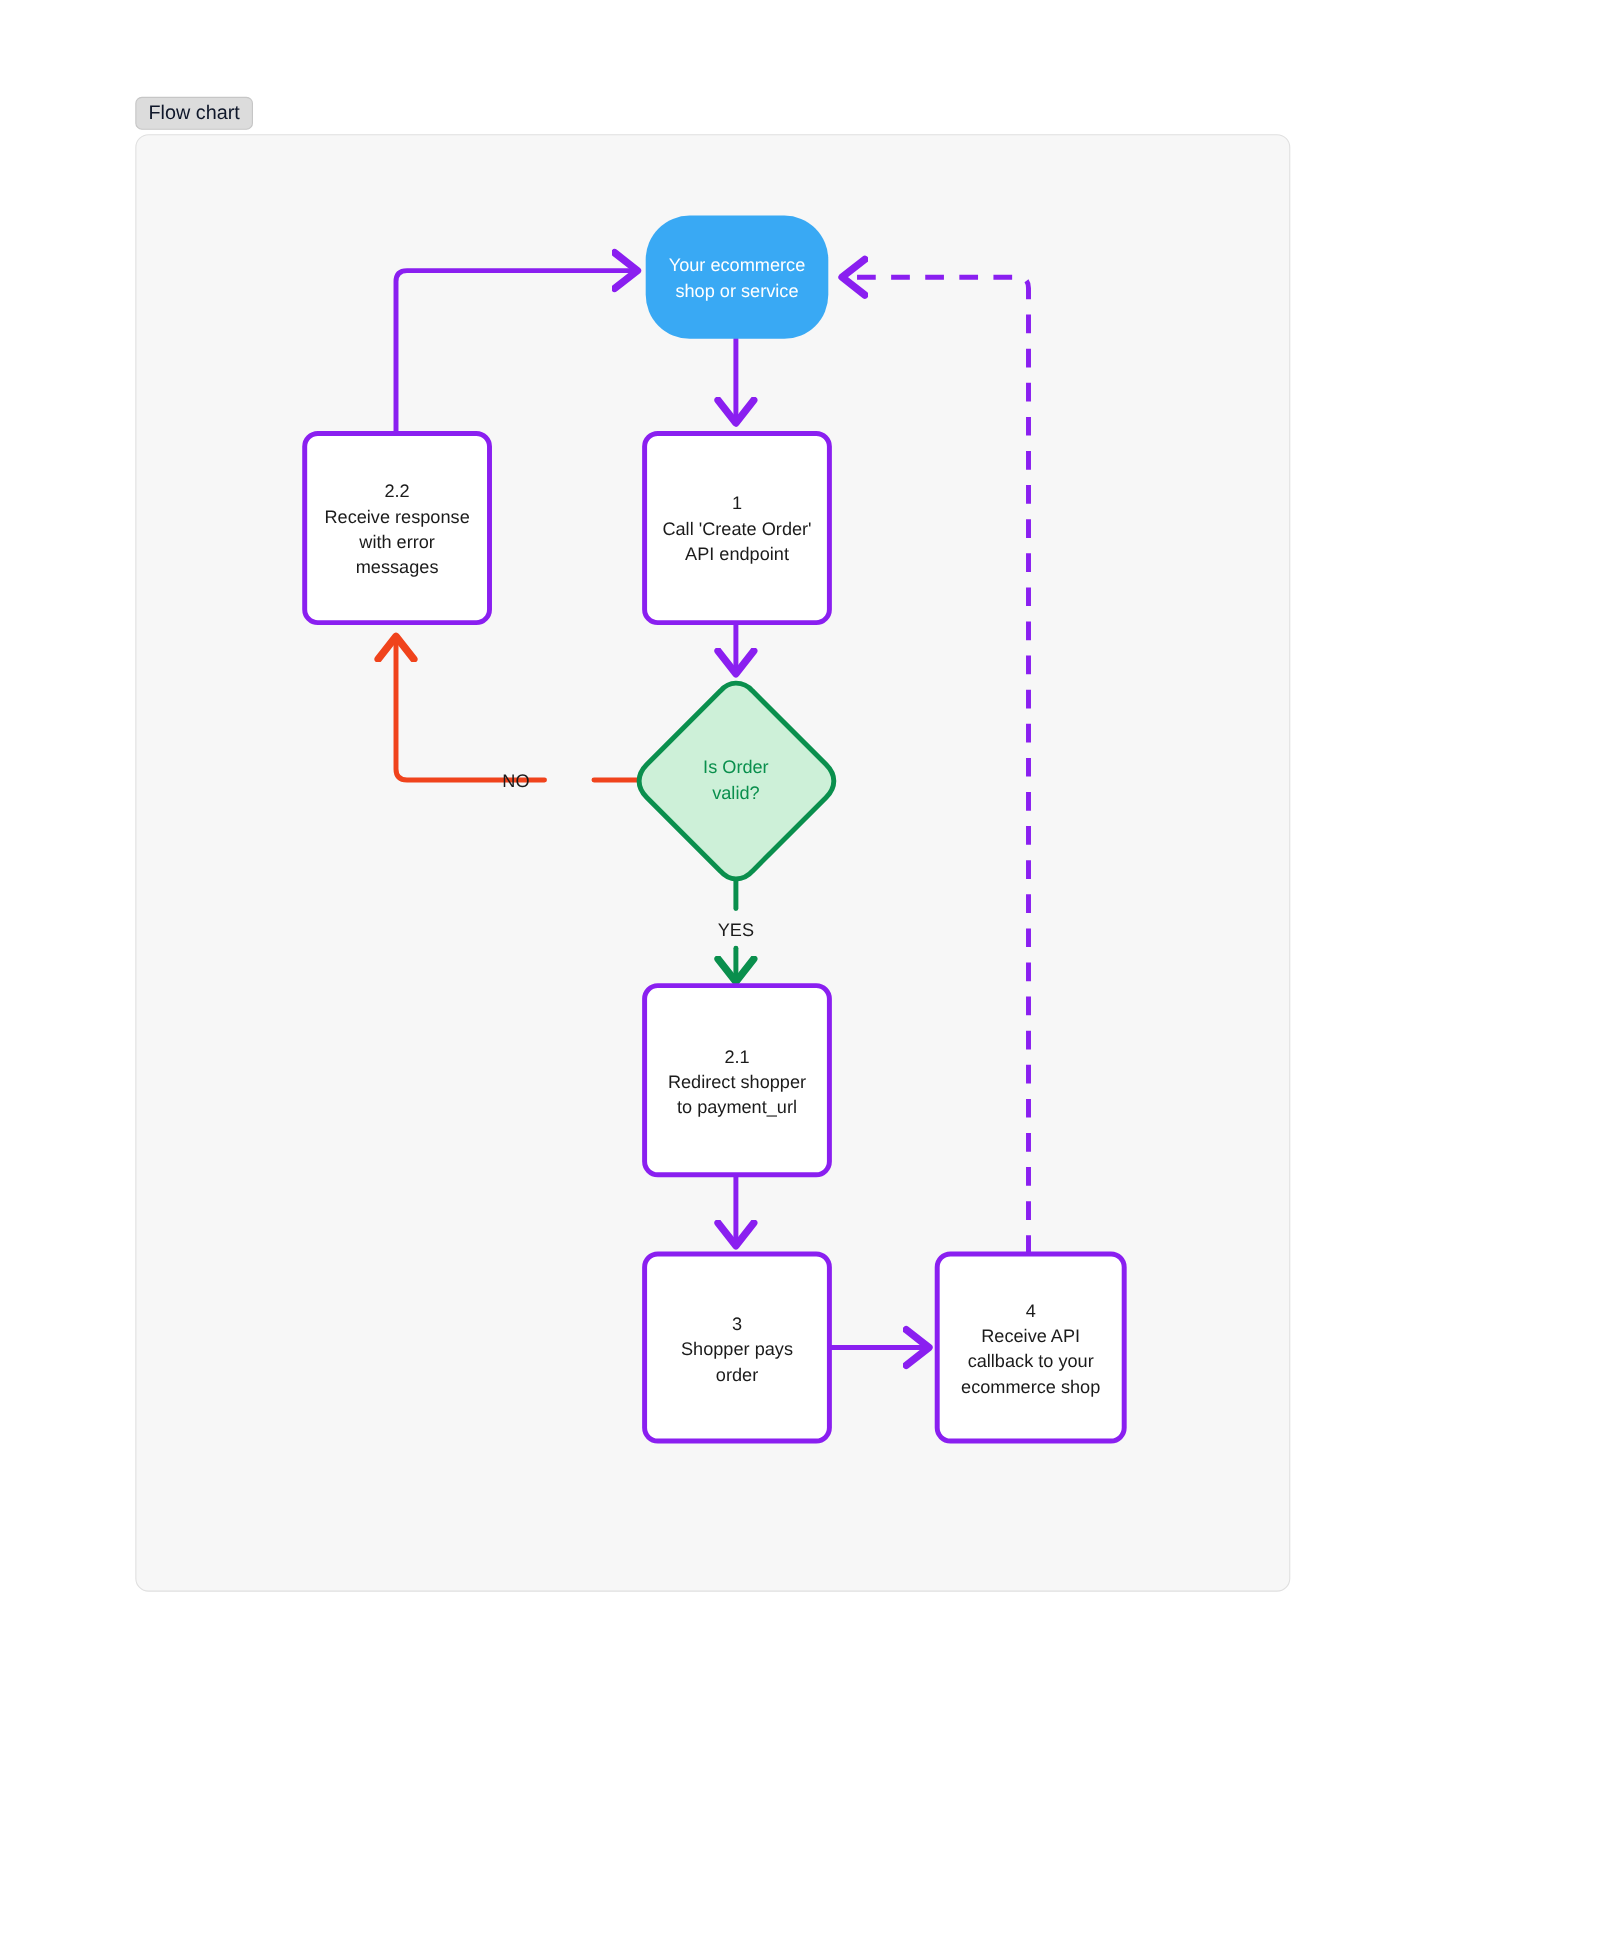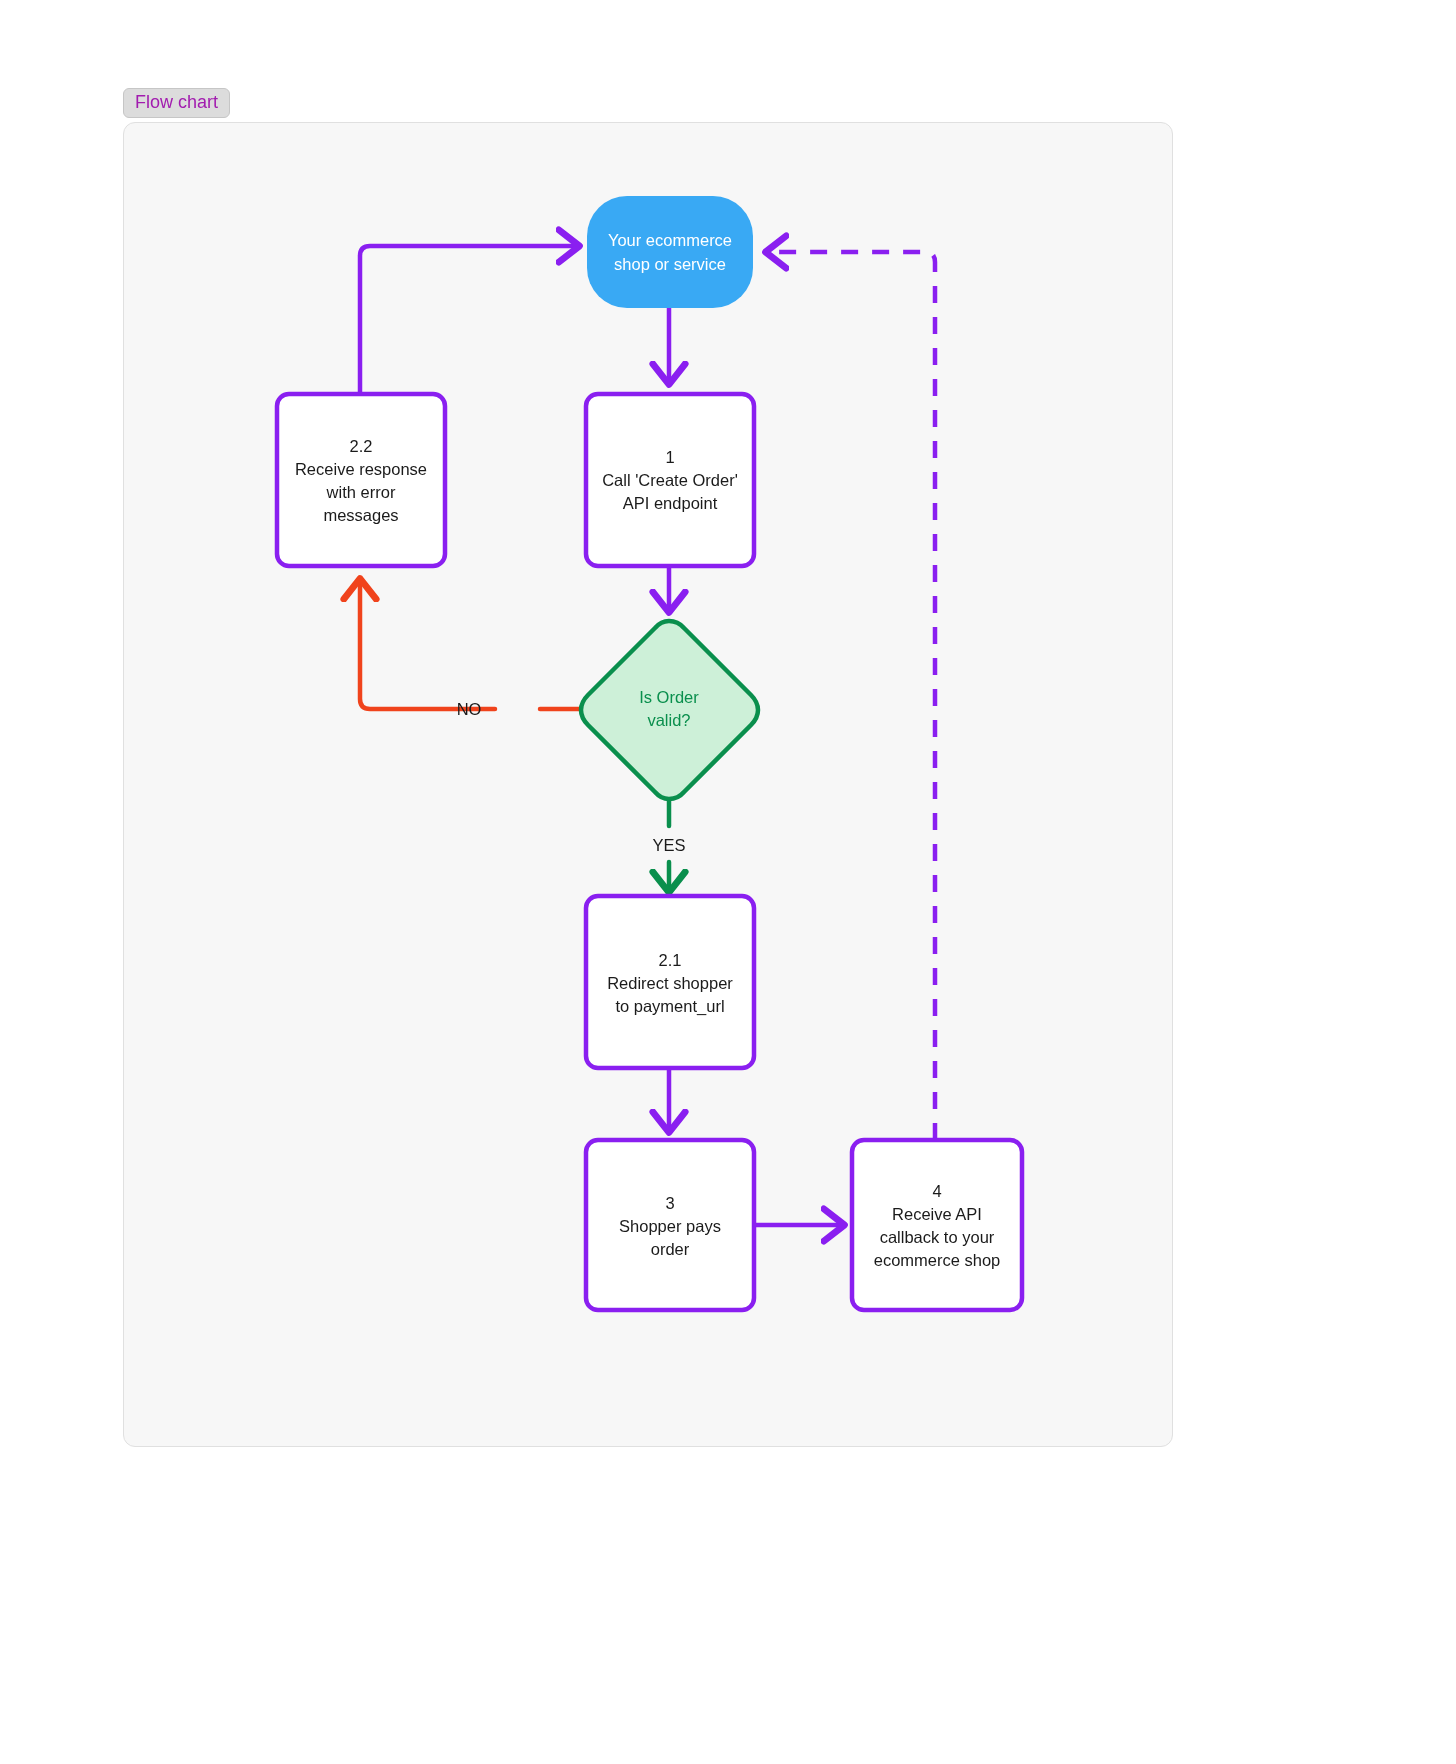--- a/index.html
+++ b/index.html
@@ -23,21 +23,21 @@
     display: flex;
     align-items: center;
     z-index: 5;
   }
   .tab {
     background: #dcdcdc;
     border: 1px solid #c6c6c6;
     border-radius: 6px;
     padding: 3px 11px 4px 11px;
     font-size: 18px;
-    color: #a21caf;
+    color: #0f172a;
     line-height: 1.15;
     white-space: nowrap;
   }
   #canvas-frame {
     position: absolute;
     left: 123px;
     top: 122px;
     width: 1050px;
     height: 1325px;
     background: #f7f7f7;

